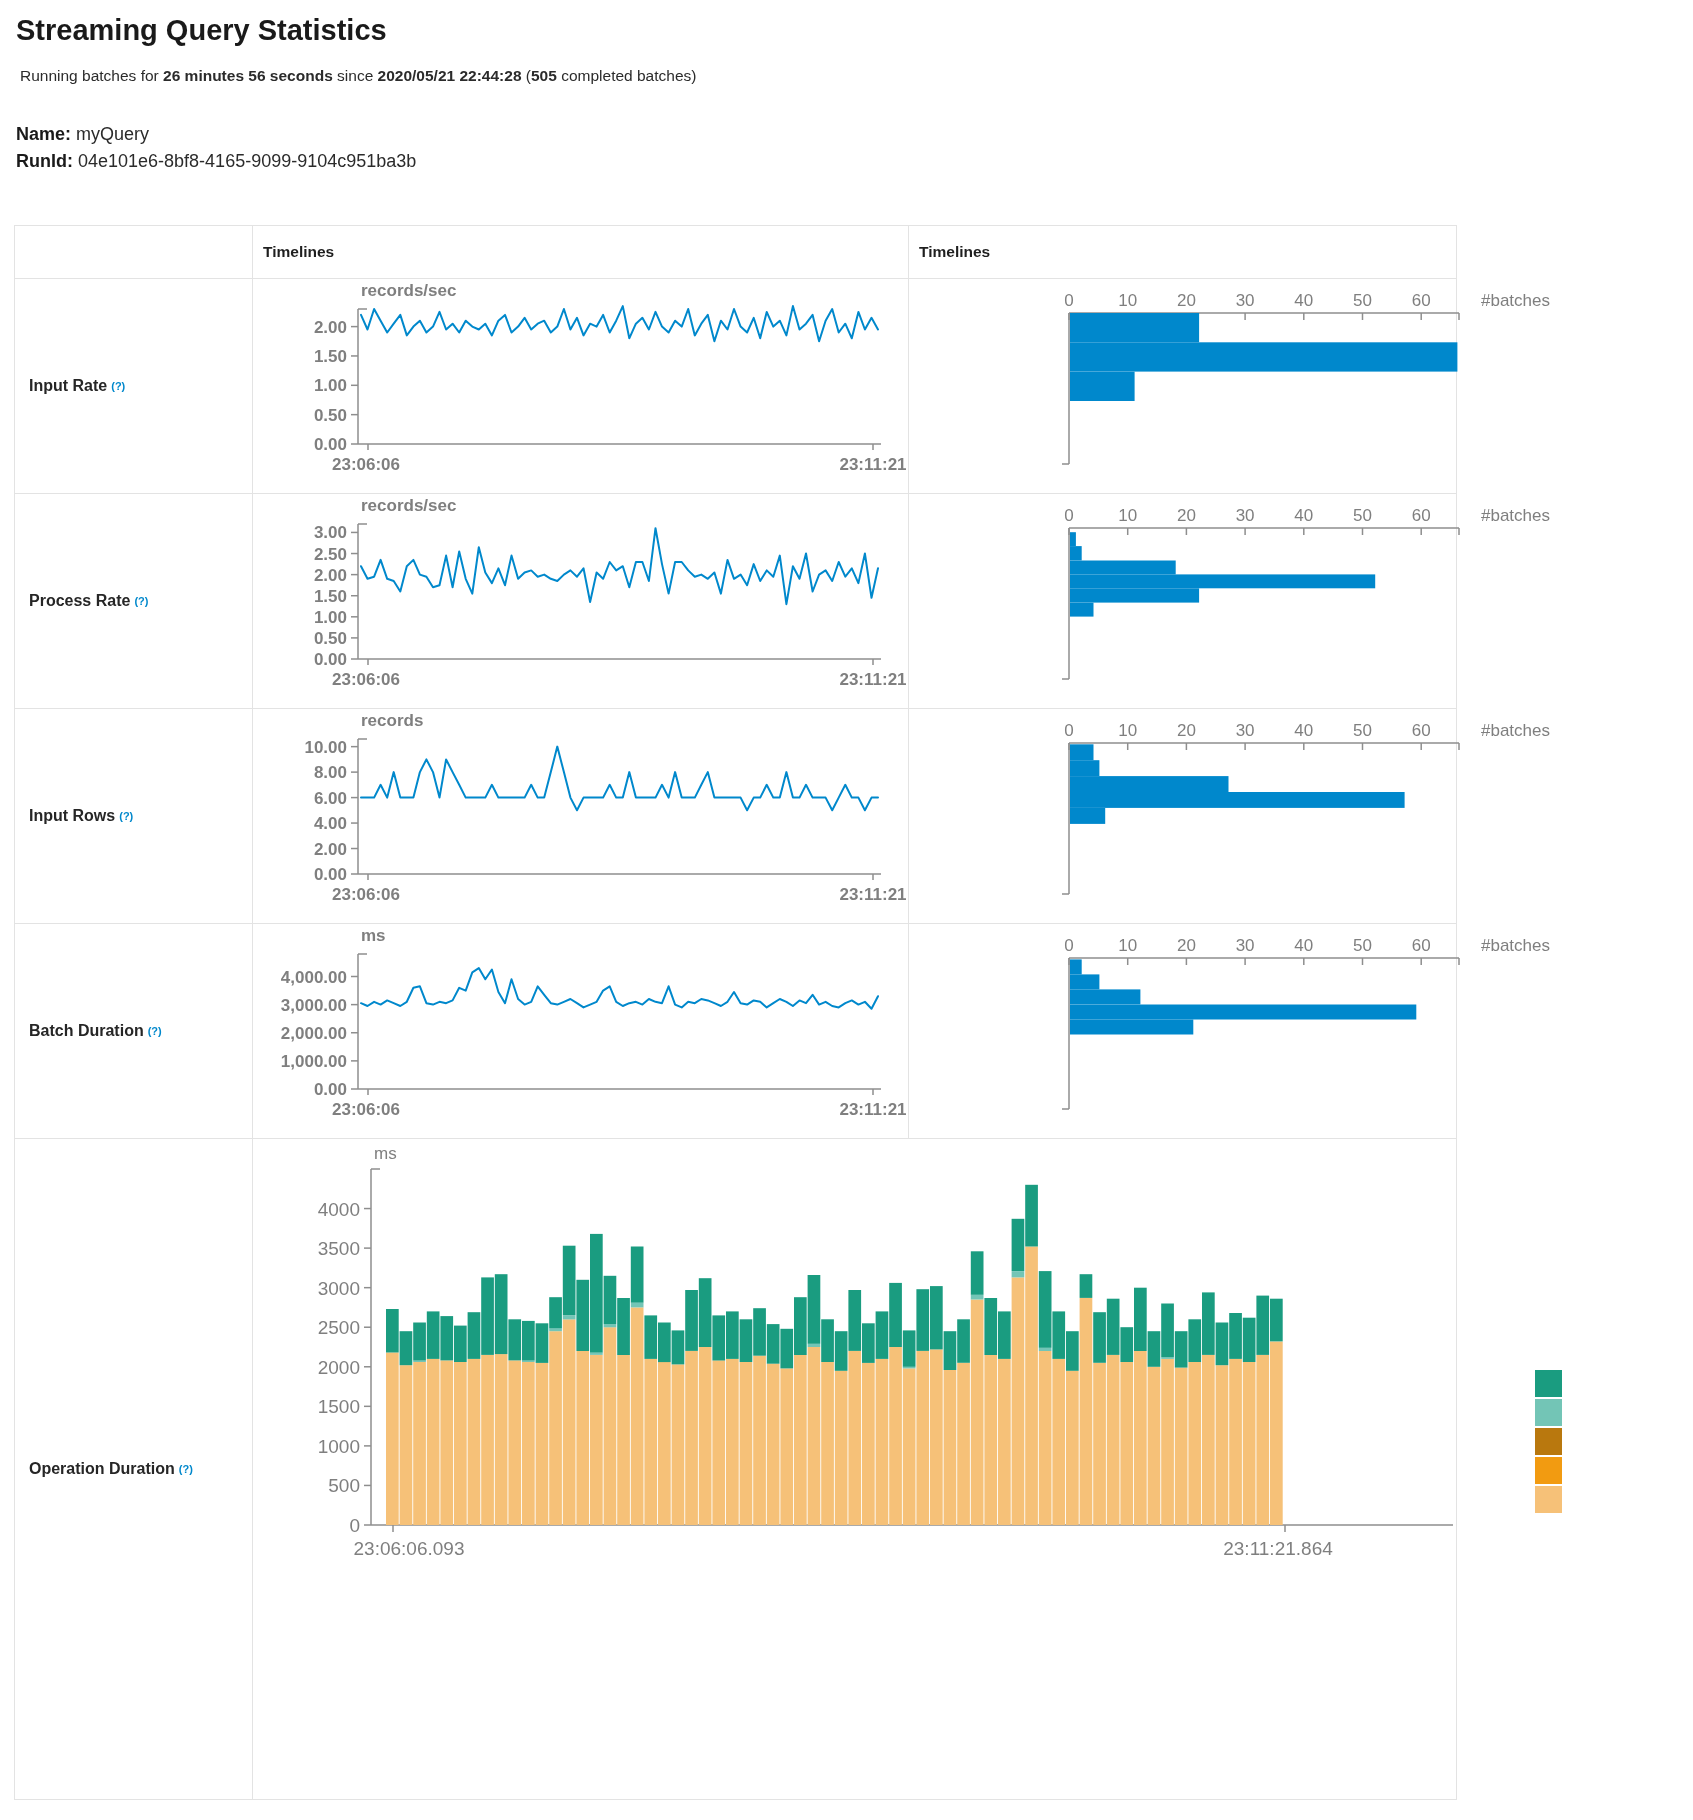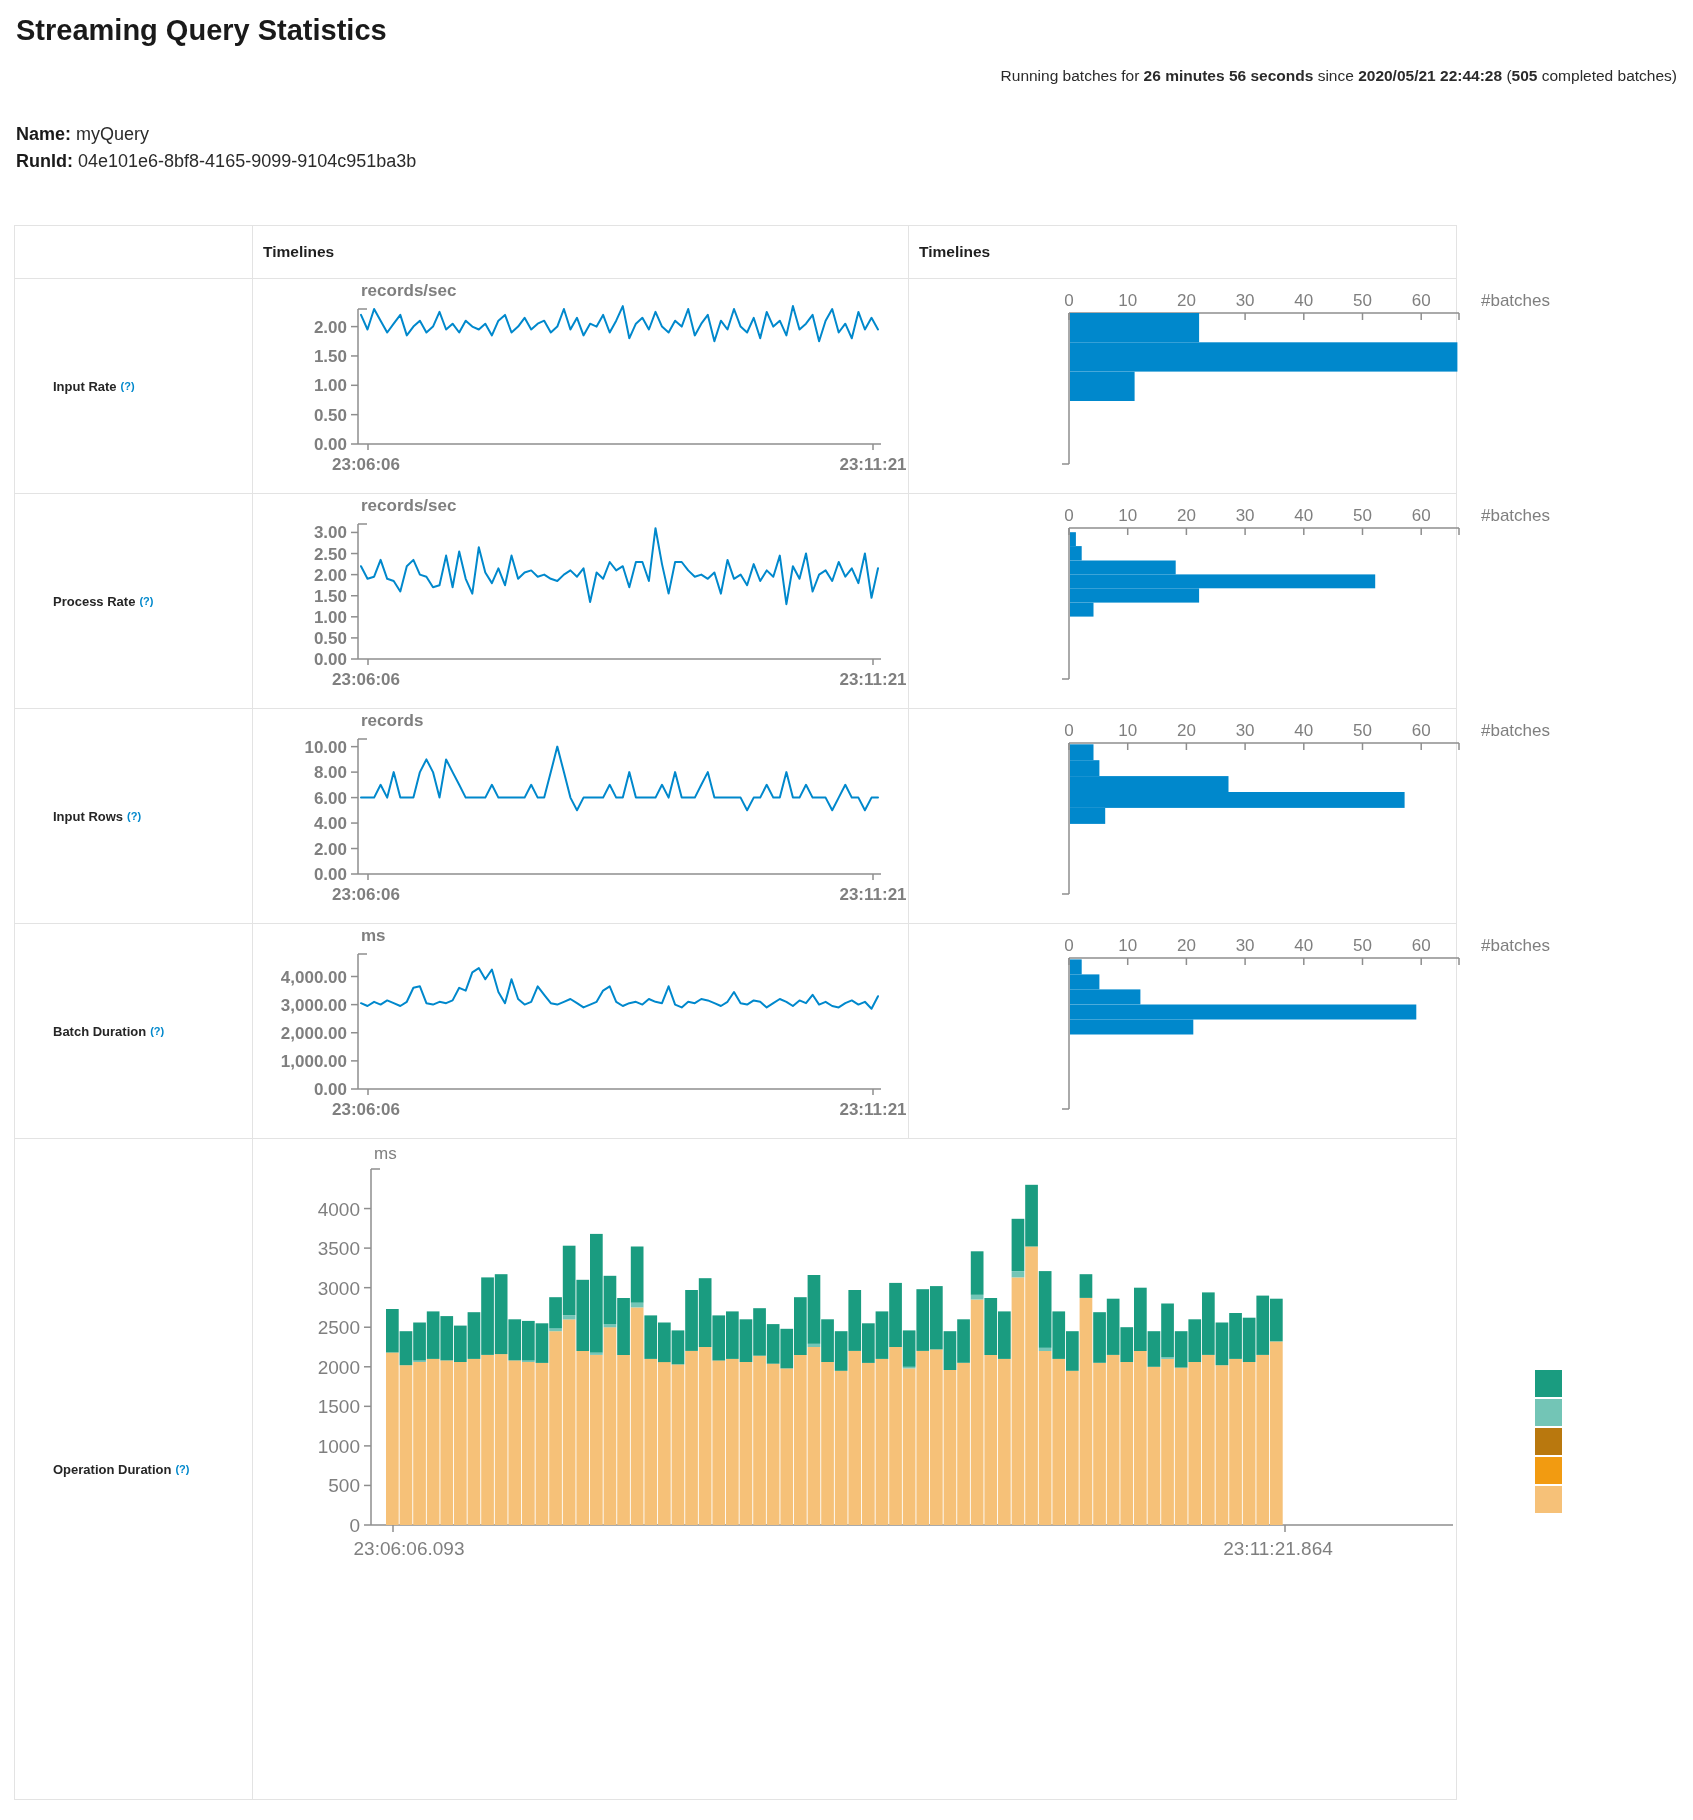--- a/index.html
+++ b/index.html
@@ -2,40 +2,40 @@
 <html><head>
 <meta charset="utf-8">
 <style>
   html,body{margin:0;padding:0;}
   body{
     width:1693px;height:1820px;position:relative;background:#ffffff;
     font-family:"Liberation Sans","DejaVu Sans",sans-serif;color:#1f1f1f;overflow:hidden;
   }
   .hdr{position:absolute;left:16px;top:0;right:16px;}
   h1{margin:14px 0 0 0;font-size:29px;font-weight:700;color:#1a1a1a;}
-  .sub{margin:20px 0 0 4px;font-size:15.5px;color:#2b2b2b;text-align:right;}
+  .sub{margin:20px 0 0 4px;font-size:15.5px;color:#2b2b2b;}
   .meta{margin:36px 0 0 0;font-size:18px;color:#2b2b2b;line-height:27px;}
   .meta b{color:#1a1a1a;}
   .tbl{
     position:absolute;left:14px;top:225px;width:1443px;
     border:1px solid #e3e3e3;box-sizing:border-box;
   }
   .trow{display:flex;border-top:1px solid #e3e3e3;}
   .trow:first-child{border-top:none;}
   .c1{width:238px;flex:0 0 238px;border-right:1px solid #e3e3e3;box-sizing:border-box;
       display:flex;align-items:center;padding-left:14px;}
   .c2{width:656px;flex:0 0 656px;border-right:1px solid #e3e3e3;box-sizing:border-box;position:relative;font-weight:bold;}
   .c3{flex:1;position:relative;}
   .cwide{flex:1;position:relative;}
   .hrow{height:52px;}
   .hrow .c1{padding-left:14px;}
   .hcell{display:flex;align-items:center;padding-left:10px;font-size:15.5px;font-weight:700;color:#1f1f1f;}
   .drow{height:214px;}
   .orow{height:660px;}
-  .rowlabel{font-size:13px;font-weight:700;color:#262626;white-space:nowrap;margin-left:24px;}
+  .rowlabel{font-size:16px;font-weight:700;color:#262626;white-space:nowrap;}
   .help{font-size:11px;color:#0088cc;vertical-align:super;margin-left:4px;font-weight:700;cursor:default;}
   svg{display:block;}
   svg text{font-family:"Liberation Sans","DejaVu Sans",sans-serif;}
 </style>
 </head>
 <body>
 
 <div class="hdr">
   <h1>Streaming Query Statistics</h1>
   <p class="sub"><span>Running batches for </span><b>26 minutes 56 seconds</b><span> since </span><b>2020/05/21 22:44:28</b><span> (</span><b>505</b><span> completed batches)</span></p>

